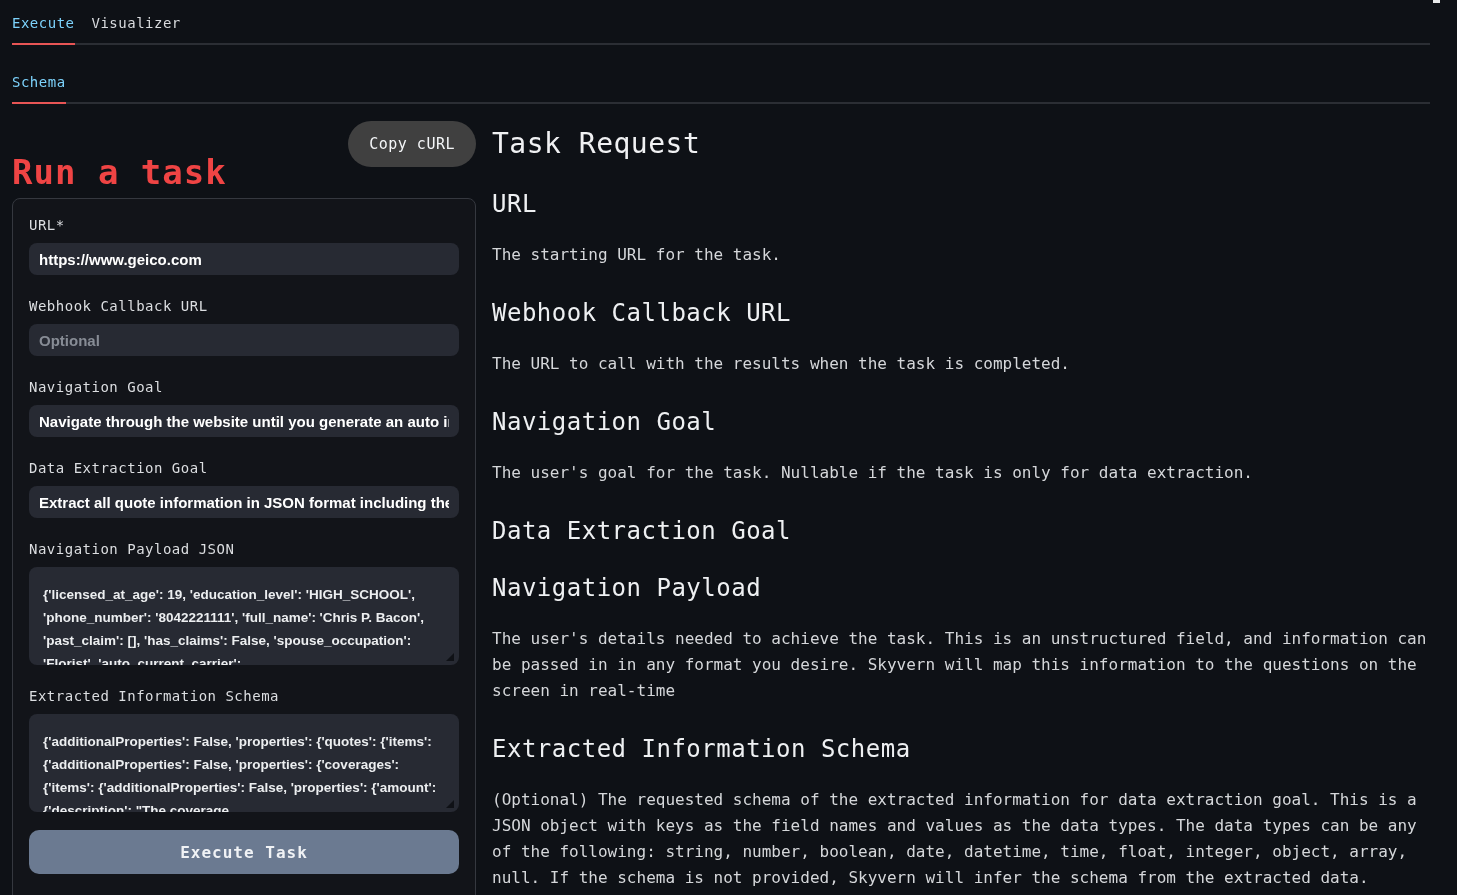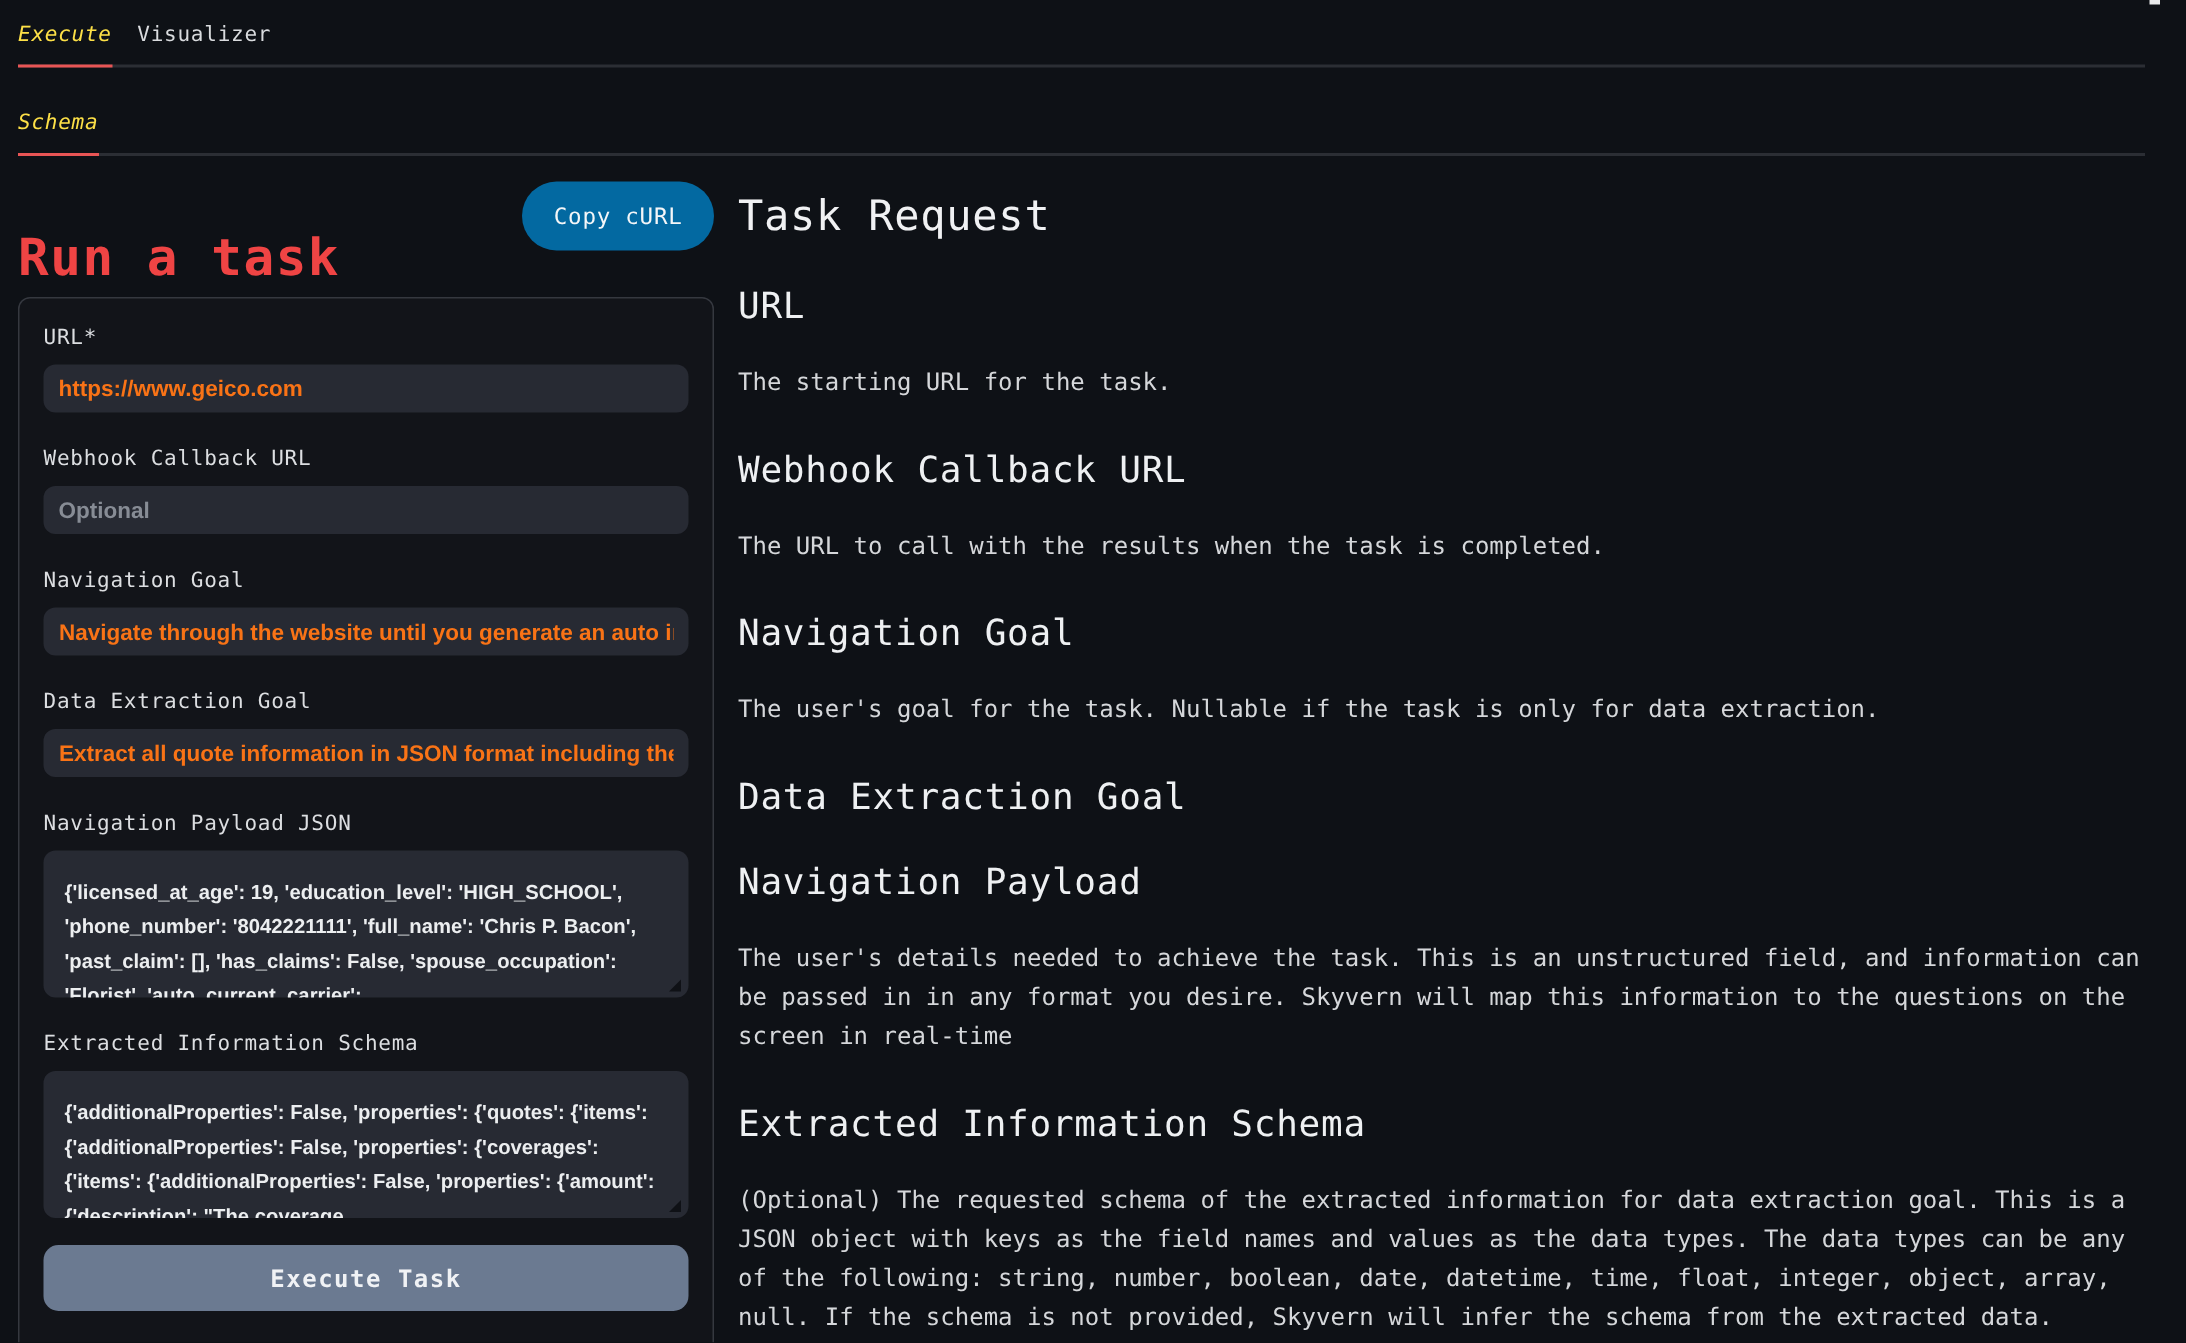--- a/index.html
+++ b/index.html
@@ -22,21 +22,21 @@
   }
   .tab {
     position: relative;
     font-size: 14px;
     color: #d9dbde;
     padding: 15px 0 12px 0;
     cursor: pointer;
     letter-spacing: 0.5px;
   }
   .tabbar.sub .tab { padding-top: 29px; }
-  .tab.active { color: #fde047; font-style: italic; }
+  .tab.active { color: #7dd3fc; }
   .tab.active::after {
     content: "";
     position: absolute;
     left: 0; right: 0; bottom: -2px;
     height: 2px;
     background: #e85555;
   }
   
   .main { display: flex; padding-left: 12px; }
   .left { width: 464px; flex: none; }
@@ -57,21 +57,21 @@
     margin-top: 30px;
     color: #ef4444;
     letter-spacing: 1px;
     white-space: nowrap;
   }
   .copy-curl {
     height: 46px;
     padding: 10px 21px;
     border: none;
     border-radius: 23px;
-    background: #0369a1;
+    background: #404040;
     color: #f4f6f8;
     font-family: "DejaVu Sans Mono", monospace;
     font-size: 15px;
     cursor: pointer;
     letter-spacing: 0.5px;
   }
   
   .card {
     margin-top: 17px;
     border: 1px solid #35383f;
@@ -88,21 +88,21 @@
     letter-spacing: 0.5px;
   }
   .field-label.first { margin-top: 2px; }
   .field-input {
     width: 100%;
     height: 32px;
     background: #272a33;
     border: none;
     border-radius: 8px;
     padding: 0 10px;
-    color: #f97316;
+    color: #ffffff;
     font-family: "Liberation Sans", sans-serif;
     font-size: 15px;
     font-weight: 700;
     outline: none;
   }
   .field-input::placeholder { color: #878c95; font-weight: 700; }
   .ta-wrap { position: relative; }
   .field-textarea {
     display: block;
     width: 100%;

